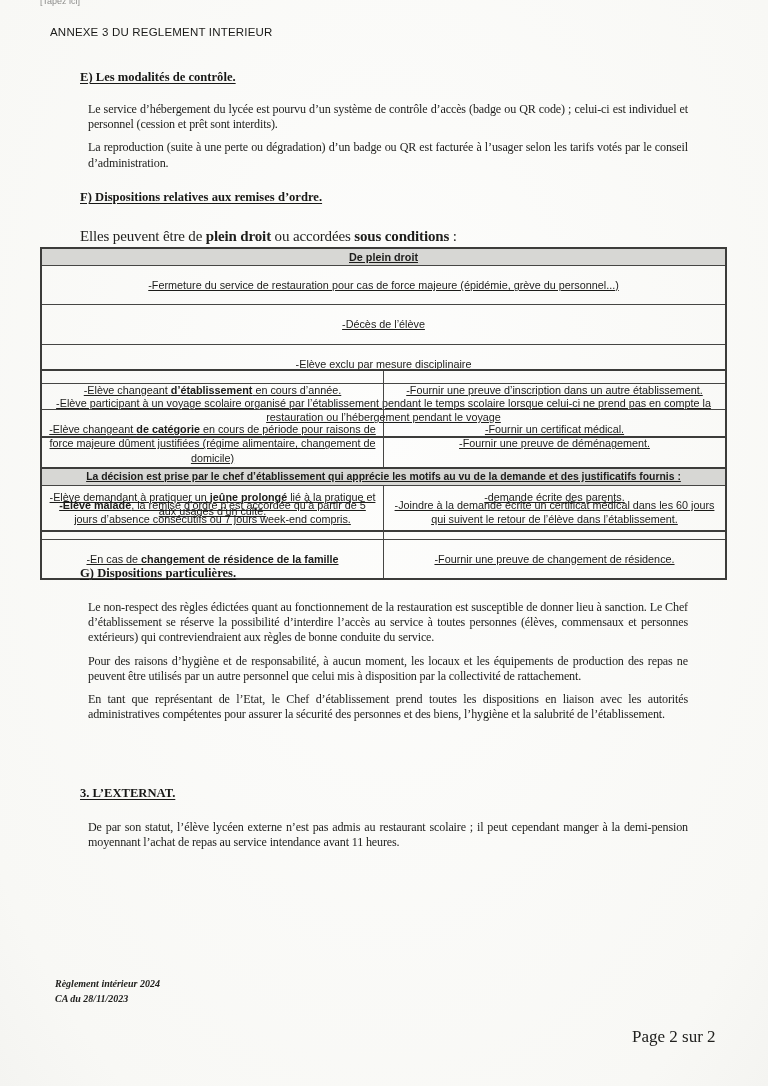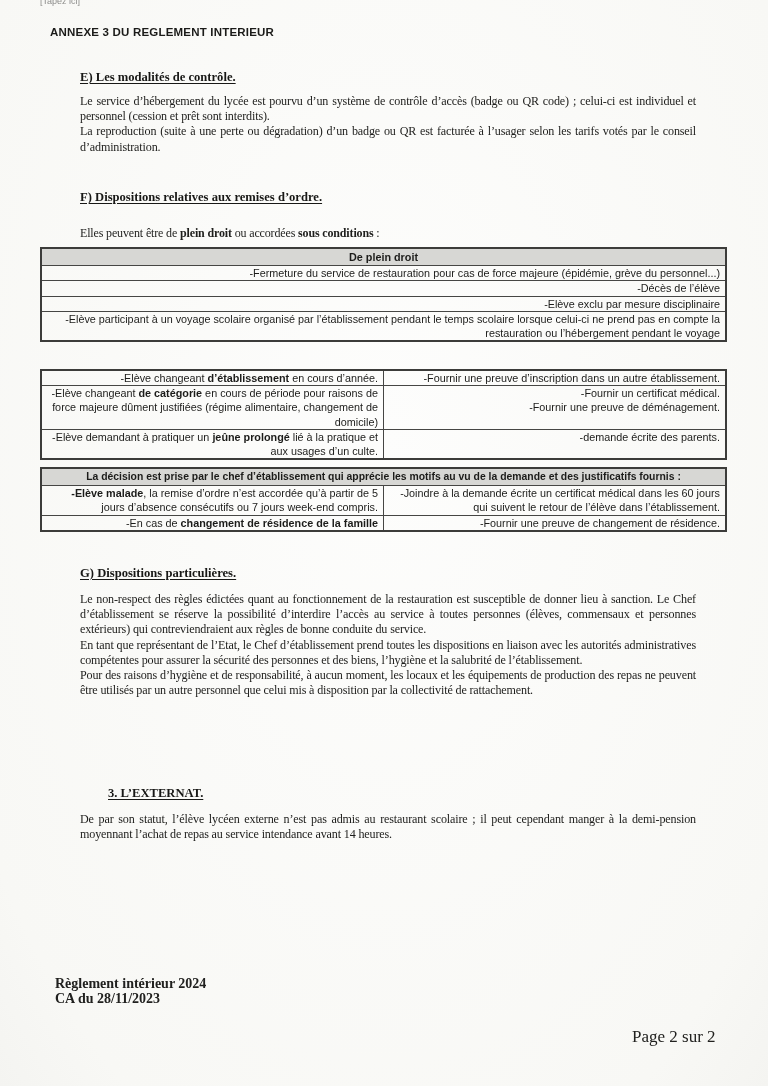--- a/index.html
+++ b/index.html
@@ -5,49 +5,49 @@
   html,body{margin:0;padding:0;}
   body{
     width:768px;height:1086px;overflow:hidden;position:relative;
     background-color:#fbfbf9;
     background-image:radial-gradient(ellipse at 50% 40%, #fdfdfc 0%, #f8f8f5 85%, #f4f4f1 100%);
     font-family:"Liberation Serif","DejaVu Serif",serif;
     color:#1e1e1c;
   }
   .abs{position:absolute;}
   .tapez{left:40px;top:-4px;font-family:"Liberation Sans",sans-serif;font-size:9px;color:#8d8d8b;}
-  .annexe{left:50px;top:26px;font-family:"Liberation Sans",sans-serif;font-size:11.5px;font-weight:700;letter-spacing:.2px;color:#1b1b19;}
+  .annexe{left:50px;top:26px;font-family:"Liberation Sans",sans-serif;font-size:11.5px;font-weight:400;letter-spacing:.2px;color:#1b1b19;}
   .h-serif{font-size:12.6px;font-weight:700;text-decoration:underline;text-decoration-thickness:1.4px;text-underline-offset:2px;color:#181816;}
   .heading-e{left:80px;top:70px;}
   .heading-f{left:80px;top:190px;}
   .heading-g{left:80px;top:566px;}
-  .heading-3{left:80px;top:786px;margin-left:28px;}
+  .heading-3{left:80px;top:786px;}
   .bodyblock{width:616px;font-size:12.1px;line-height:15.2px;text-align:justify;letter-spacing:-0.15px;color:#1d1d1b;}
-  .bodyblock p{margin:0;}
+  .bodyblock p{margin:8px;}
   .para-e{left:80px;top:94px;}
-  .intro-f{left:80px;top:214px;width:616px;font-size:12px;line-height:15px;letter-spacing:-0.15px;}
+  .intro-f{left:80px;top:214px;width:616px;font-size:15px;line-height:15px;letter-spacing:-0.15px;}
   .intro-f b{font-weight:700;}
   .para-g{left:80px;top:592px;}
   .para-ext{left:80px;top:812px;}
 
   .doc-table{border-collapse:collapse;width:687px;table-layout:fixed;
     font-family:"Liberation Sans","DejaVu Sans",sans-serif;font-size:10.8px;line-height:14.2px;color:#1c1c1a;}
-  .doc-table th,.doc-table td{border:1px solid #464644;padding:0 5px;vertical-align:top;text-align:right;}
-  .doc-table{border:2px solid #3c3c3a;}
+  .doc-table th,.doc-table td{border:1px solid #464644;padding:12px 5px;vertical-align:top;text-align:center;}
+  .doc-table{border:2px solid #3c3c3a;text-decoration:underline;}
   .doc-table th{background:#d7d7d4;font-weight:700;text-align:center;padding:1px 4px;}
   .tbl1{left:40px;top:247px;}
   .tbl2{left:40px;top:369px;}
   .tbl3{left:40px;top:467px;}
   .tbl3 th{font-size:10.4px;white-space:nowrap;}
   .tbl2 .c1{width:51.2%;} .tbl2 .c2{width:48.8%;}
   .tbl3 .c1{width:48.6%;} .tbl3 .c2{width:51.4%;}
   .doc-table b{font-weight:700;}
   .cellline{display:block;}
 
-  .footer-left{left:55px;top:976px;font-size:14px;font-weight:700;line-height:15px;color:#21211f;}
+  .footer-left{left:55px;top:976px;font-size:10px;font-weight:700;font-style:italic;line-height:15px;color:#21211f;}
   .footer-right{left:632px;top:991px;font-size:17px;color:#21211f;margin-top:36px;}
 </style>
 </head>
 <body>
 
 <div class="abs tapez">[Tapez ici]</div>
 
 <div class="abs annexe">ANNEXE 3 DU REGLEMENT INTERIEUR</div>
 
 <div class="abs h-serif heading-e">E) Les modalités de contrôle.</div>
@@ -118,28 +118,28 @@
     <td><span>-En cas de </span><b>changement de résidence de la famille</b><span></span></td>
     <td>-Fournir une preuve de changement de résidence.</td>
   </tr>
 </tbody>
   </table>
 
 <div class="abs h-serif heading-g">G) Dispositions particulières.</div>
 
 <div class="abs bodyblock para-g">
   <p>Le non-respect des règles édictées quant au fonctionnement de la restauration est susceptible de donner lieu à sanction. Le Chef d’établissement se réserve la possibilité d’interdire l’accès au service à toutes personnes (élèves, commensaux et personnes extérieurs) qui contreviendraient aux règles de bonne conduite du service.</p>
+  <p>Pour des raisons d’hygiène et de responsabilité, à aucun moment, les locaux et les équipements de production des repas ne peuvent être utilisés par un autre personnel que celui mis à disposition par la collectivité de rattachement.</p>
   <p>En tant que représentant de l’Etat, le Chef d’établissement prend toutes les dispositions en liaison avec les autorités administratives compétentes pour assurer la sécurité des personnes et des biens, l’hygiène et la salubrité de l’établissement.</p>
-  <p>Pour des raisons d’hygiène et de responsabilité, à aucun moment, les locaux et les équipements de production des repas ne peuvent être utilisés par un autre personnel que celui mis à disposition par la collectivité de rattachement.</p>
 </div>
 
 <div class="abs h-serif heading-3">3. L’EXTERNAT.</div>
 
 <div class="abs bodyblock para-ext">
-  <p>De par son statut, l’élève lycéen externe n’est pas admis au restaurant scolaire ; il peut cependant manger à la demi-pension moyennant l’achat de repas au service intendance avant 14 heures.</p>
+  <p>De par son statut, l’élève lycéen externe n’est pas admis au restaurant scolaire ; il peut cependant manger à la demi-pension moyennant l’achat de repas au service intendance avant 11 heures.</p>
 </div>
 
 <div class="abs footer-left">
   <div>Règlement intérieur 2024</div>
   <div>CA du 28/11/2023</div>
 </div>
 
 <div class="abs footer-right">Page 2 sur 2</div>
 
 </body></html>

